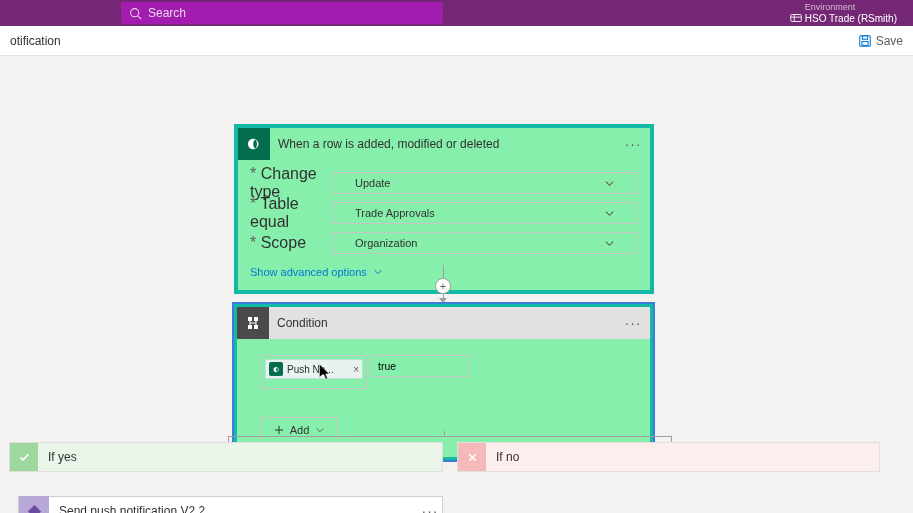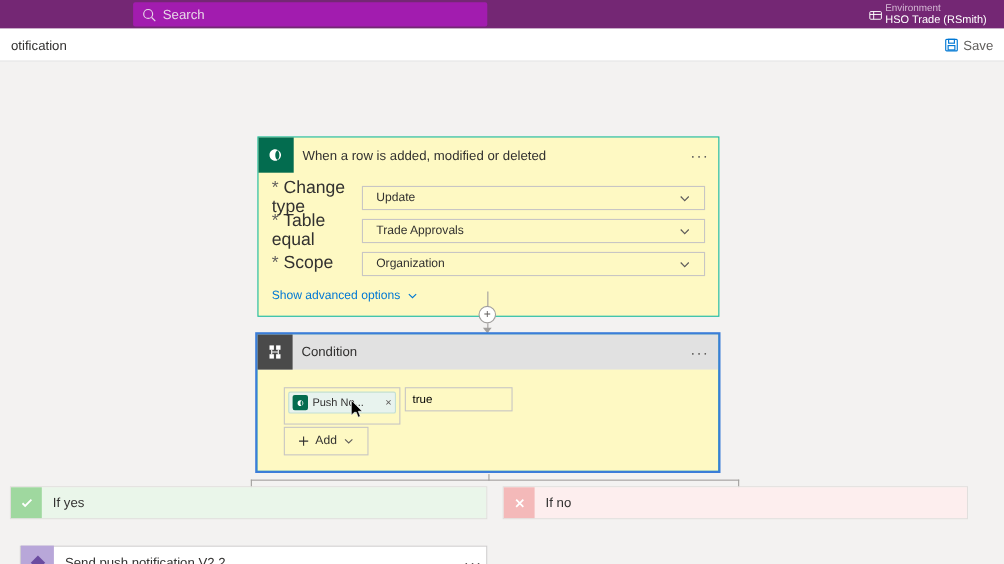--- a/index.html
+++ b/index.html
@@ -4,48 +4,48 @@
 <style>
   * { box-sizing: border-box; margin: 0; padding: 0; font-family: "Segoe UI", Arial, sans-serif; }
   body { width: 913px; height: 513px; background: #f3f2f1; overflow: hidden; position: relative; }
 
   
   .topbar { height: 26px; background: #742774; display: flex; align-items: center; padding: 0 16px; color: #fff; font-size: 11px; }
   .search-wrap { margin-left: 105px; width: 322px; height: 22px; background: #a21caf; border-radius: 2px; display: flex; align-items: center; padding: 0 8px; gap: 6px; }
   .search-wrap svg { width: 13px; height: 13px; }
   .search-wrap input { background: transparent; border: none; outline: none; color: #fff; font-size: 12px; flex: 1; }
   .search-wrap input::placeholder { color: #e8d8e8; }
-  .env-block { margin-left: auto; display: flex; align-items: center; gap: 2px; font-size: 10px; line-height: 12px; }
+  .env-block { margin-left: auto; display: flex; align-items: flex-end; gap: 2px; font-size: 10px; line-height: 12px; }
   .env-block .lines { display:flex; flex-direction:column; }
   .env-block .lbl { color: #d4b8d4; font-size: 9px; }
   .env-block svg { width: 14px; height: 14px; margin-top:2px; }
 
   
   .subhdr { height: 30px; background: #fff; display: flex; align-items: center; padding: 0 10px; border-bottom: 1px solid #e1e1e1; font-size: 12px; color: #323130; }
   .subhdr .right { margin-left: auto; display: flex; align-items: center; gap: 4px; color: #605e5c; cursor: pointer; }
   .subhdr .right svg { width: 14px; height: 14px; }
 
   
   .canvas { position: relative; padding-top: 10px; }
 
-  .card { background: #fef9c3; border: 1px solid #14b8a6; position: absolute; }
+  .card { background: #86efac; border: 4px solid #14b8a6; position: absolute; }
   .card-hdr { display:flex; align-items:center; height: 32px; gap: 8px; padding-right: 8px; }
   .card-hdr .icon-box { width: 32px; height: 32px; display:flex; align-items:center; justify-content:center; }
   .card-hdr .title { flex:1; font-size: 12px; color: #323130; }
   .card-hdr .menu { width: 18px; text-align:center; color:#605e5c; cursor:pointer; font-size: 14px; letter-spacing: 1px; }
 
   
   .trigger { left: 234px; top: 68px; width: 420px; }
   .trigger .card-hdr .icon-box { background:#036c4f; }
   .trigger .card-hdr .icon-box svg { width:18px; height:18px; fill:#fff; }
   .trigger-body { padding: 6px 12px 10px 12px; }
   .form-row { display:flex; align-items:center; height: 26px; margin-top: 4px; }
   .form-row label { width: 82px; font-size: 16px; color:#323130; }
   .form-row label::before { content:"* "; color:#605e5c; }
-  .select-box { flex:1; border:1px solid #c8c6c4; height:22px; display:flex; align-items:center; padding:0 12px; font-size:11px; color:#323130; justify-content:space-between; cursor:pointer; }
+  .select-box { flex:1; border:1px solid #c8c6c4; height:22px; display:flex; align-items:center; padding:0 22px; font-size:11px; color:#323130; justify-content:space-between; cursor:pointer; }
   .select-box svg { width:11px; height:11px; stroke:#605e5c; }
   .adv-link { margin-top:10px; font-size:11px; color:#0078d4; cursor:pointer; display:inline-flex; align-items:center; gap:6px; }
   .adv-link svg { width:10px; height:10px; stroke:#0078d4; }
 
   
   .vline { position:absolute; width:1px; background:#a19f9d; }
   .vline.v1 { left: 443px; top: 209px; height: 18px; }
   .plus-circle { position:absolute; left:435px; top:222px; width:16px; height:16px; border:1px solid #a19f9d; border-radius:50%; background:#fff; display:flex; align-items:center; justify-content:center; font-size:11px; color:#605e5c; cursor:pointer; }
   .vline.v2 { left: 443px; top: 238px; height: 8px; }
   .arrowhead { position:absolute; left:439px; top:242px; width:0; height:0; border-left:4px solid transparent; border-right:4px solid transparent; border-top:5px solid #a19f9d; }
@@ -59,21 +59,21 @@
   .cond-row { display:flex; gap:4px; align-items:flex-start; }
   .token-cell { border:1px solid #c8c6c4; width:106px; min-height:34px; padding:3px; display:flex; flex-direction:column; }
   .token { background:#e8f3ee; border:1px solid #c2dfd3; border-radius:2px; height:20px; display:flex; align-items:center; gap:4px; padding:0 3px; font-size:10px; color:#323130; position:relative; }
   .token .tok-icon { width:14px; height:14px; background:#036c4f; border-radius:2px; display:flex; align-items:center; justify-content:center; }
   .token .tok-icon svg { width:9px; height:9px; fill:#fff; }
   .token .tok-txt { flex:1; white-space:nowrap; overflow:hidden; text-overflow:ellipsis; }
   .token .tok-x { cursor:pointer; font-size:10px; color:#605e5c; }
   .op-cell { border:1px solid #c8c6c4; width:92px; height:22px; display:flex; align-items:center; padding:0 6px; font-size:10.5px; color:#323130; justify-content:space-between; cursor:pointer; }
   .op-cell svg { width:9px; height:9px; stroke:#605e5c; }
   .val-cell { border:1px solid #c8c6c4; width:98px; height:22px; padding:0 6px; font-size:10.5px; display:flex; align-items:center; }
-  .add-btn { margin-top:2px; border:1px solid #c8c6c4; height:26px; width:77px; display:flex; align-items:center; justify-content:center; gap:6px; font-size:11px; color:#323130; cursor:pointer; }
+  .add-btn { margin-top:28px; border:1px solid #c8c6c4; height:26px; width:77px; display:flex; align-items:center; justify-content:center; gap:6px; font-size:11px; color:#323130; cursor:pointer; }
   .add-btn svg { width:10px; height:10px; }
 
   
   .cursor { position:absolute; left:314px; top:306px; width:18px; height:22px; pointer-events:none; }
 
   
   .branch-h { position:absolute; left:228px; top:380px; width:444px; height:1px; background:#a19f9d; }
   .branch-v-center { position:absolute; left:444px; top:375px; width:1px; height:6px; background:#a19f9d; }
   .branch-v-left { position:absolute; left:228px; top:380px; width:1px; height:7px; background:#a19f9d; }
   .branch-v-right { position:absolute; left:671px; top:380px; width:1px; height:7px; background:#a19f9d; }

